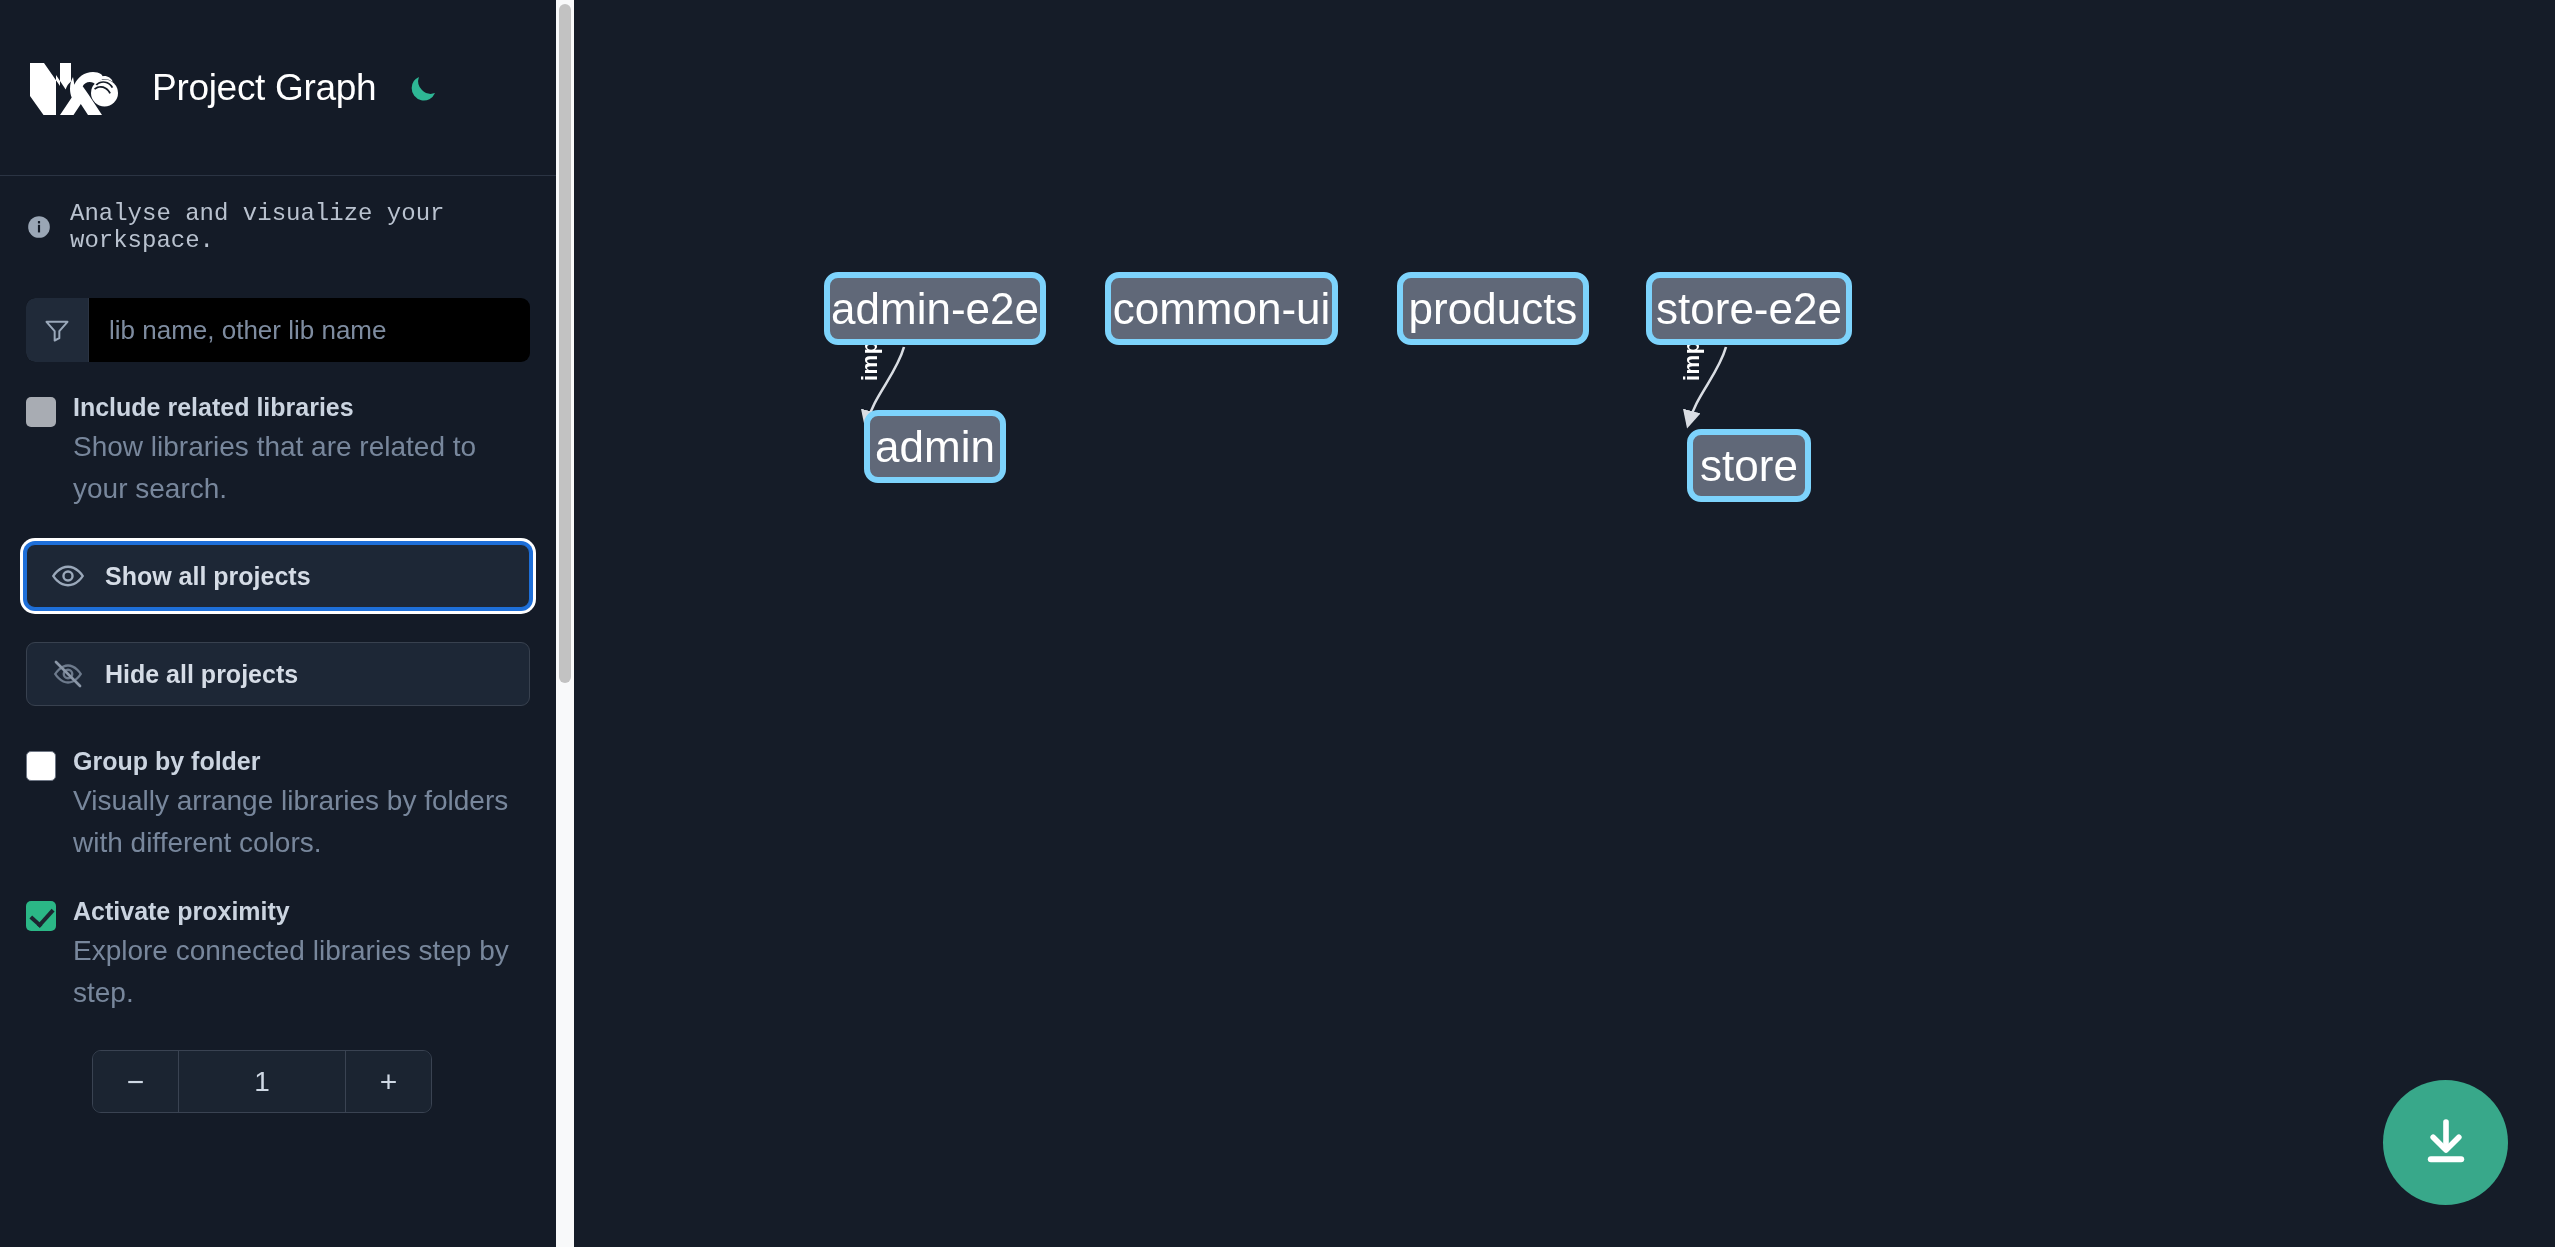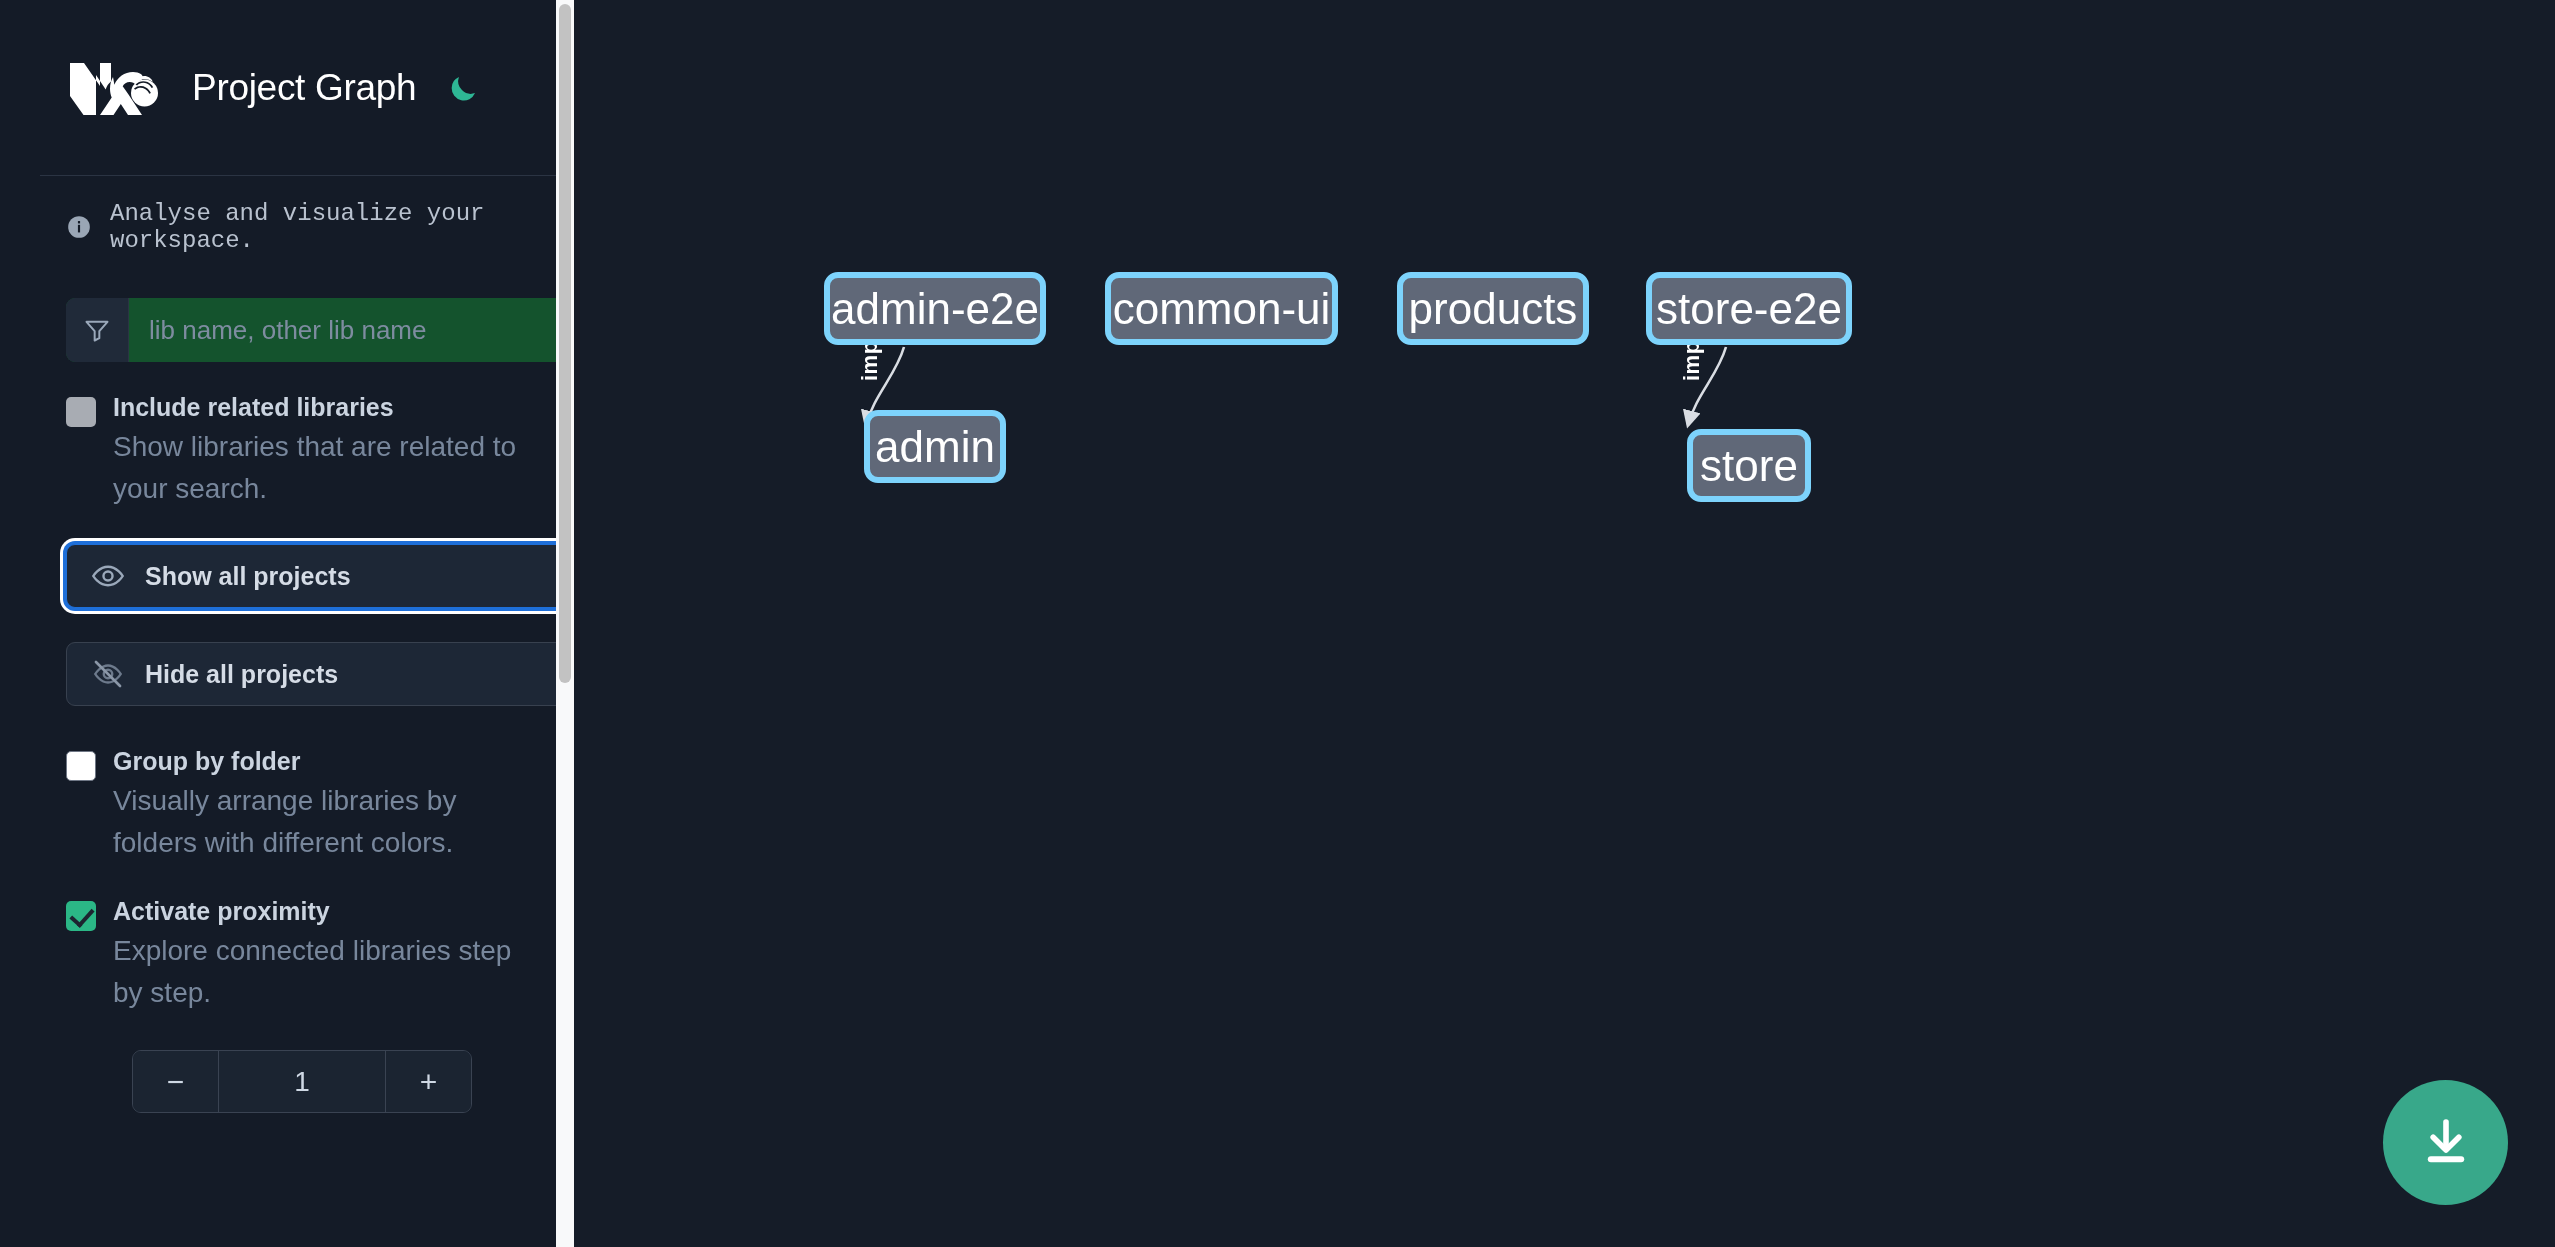--- a/index.html
+++ b/index.html
@@ -10,21 +10,20 @@
     overflow: hidden;
   }
   #app { position: relative; width: 2555px; height: 1247px; background: #151c28; }
 
   
   #sidebar {
     position: absolute; left: 0; top: 0;
     width: 556px; height: 1247px;
     background: #141b27;
     overflow: hidden;
-    padding-left: 40px;
   }
   #sidebar-header {
     height: 176px;
     display: flex; align-items: center;
     padding-left: 26px;
     border-bottom: 1px solid #2b3443;
   }
   #nx-logo { width: 96px; height: 62px; flex: none; }
   #app-title {
     color: #ffffff; font-size: 37px; font-weight: 400;
@@ -39,21 +38,21 @@
     margin-top: 36px; height: 30px;
   }
   .tagline .txt { color: #b9c2cf; font-size: 24px; font-family: Liberation Mono, monospace; }
   .info-icon { width: 26px; height: 26px; flex: none; }
 
   
   .search-wrap {
     margin-top: 56px;
     height: 64px; width: 504px;
     display: flex; align-items: stretch;
-    background: #14532d; border-radius: 9px;
+    background: #000000; border-radius: 9px;
     overflow: hidden;
   }
   .search-iconbox {
     width: 63px; display: flex; align-items: center; justify-content: center;
     border-right: 1px solid #2b3443; background: #202a39;
   }
   .search-iconbox svg { width: 28px; height: 28px; }
   .search-input {
     flex: 1; background: transparent; border: 0; outline: none;
     color: #cfd7e2; font-family: "Liberation Sans", sans-serif;

